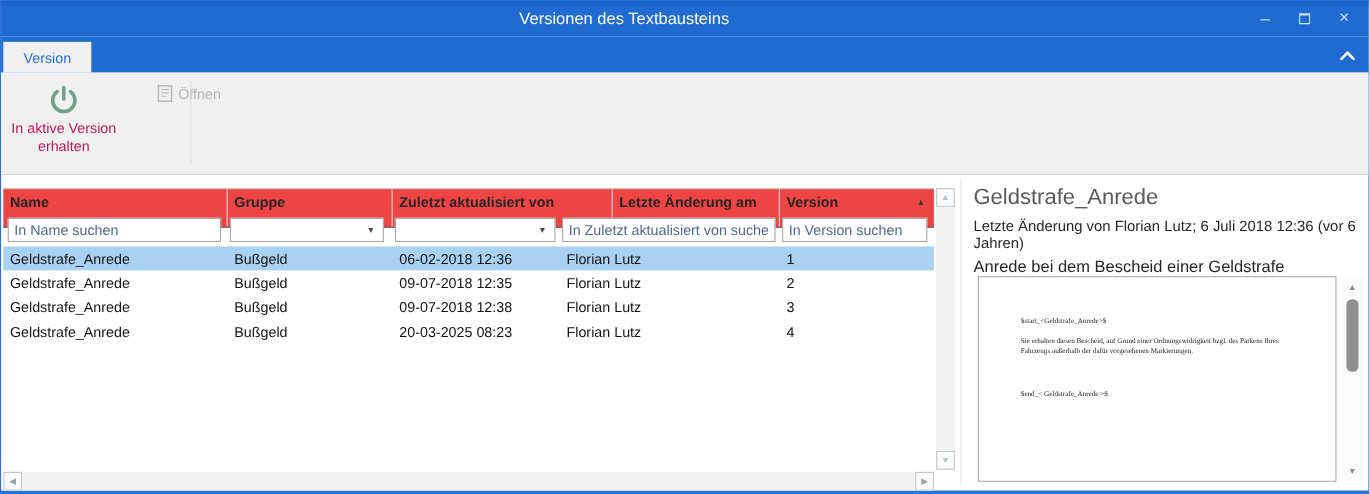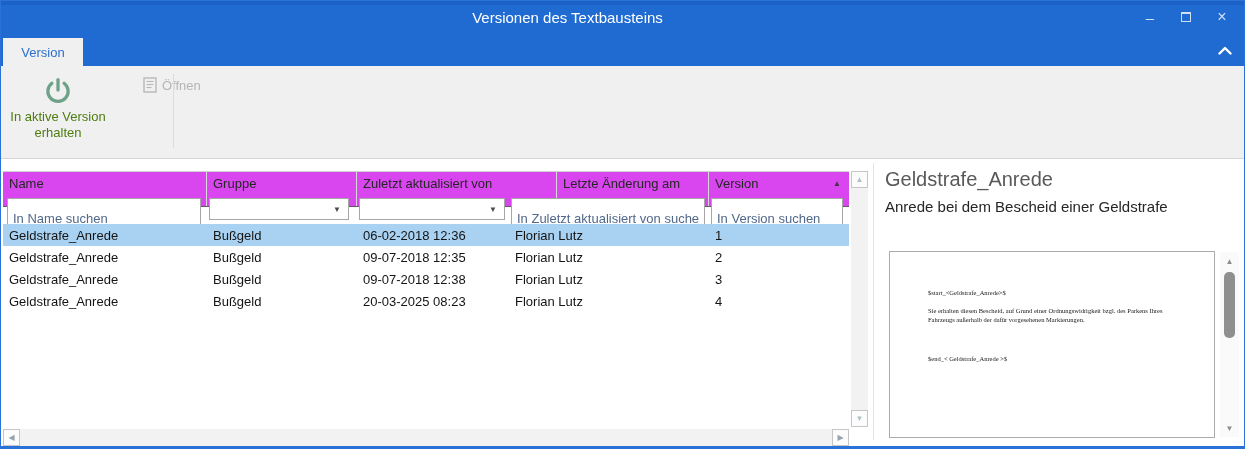--- a/index.html
+++ b/index.html
@@ -20,33 +20,33 @@
 
   
   .tabstrip { position:absolute; top:32px; left:0; right:0; height:33px; background:#1f6bd2; }
   .tab { position:absolute; left:2px; top:5px; width:80px; height:28px; background:#f0f0f0; color:#2a6fd0; font-size:13px; display:flex; align-items:center; justify-content:center; }
   .collapse-btn { position:absolute; right:8px; top:6px; width:22px; height:22px; display:flex; align-items:center; justify-content:center; }
 
   
   .ribbon { position:absolute; top:65px; left:0; right:0; height:93px; background:#f0f0f0; border-bottom:1px solid #d5d5d5; }
   .btn-convert { position:absolute; left:2px; top:3px; width:110px; height:86px; text-align:center; }
   .btn-convert .ico { display:block; margin:7px auto 3px auto; }
-  .btn-convert .lbl { font-size:13px; color:#4d7c0f; line-height:16px; }
+  .btn-convert .lbl { font-size:13px; color:#be185d; line-height:16px; }
   .btn-open { position:absolute; left:106px; top:9px; height:20px; display:flex; align-items:center; gap:5px; color:#b5b5b5; font-size:13px;padding-left:36px; }
   .ribbon-divider { position:absolute; left:172px; top:8px; bottom:10px; width:1px; background:#dcdcdc; }
 
   
-  .grid-header { position:absolute; left:2px; top:170px; width:846px; height:36px; border-top:1px solid #d0d0d0; border-bottom:1px solid #5f5f5f; display:flex; background:#d946ef; }
+  .grid-header { position:absolute; left:2px; top:170px; width:846px; height:36px; border-top:1px solid #d0d0d0; border-bottom:1px solid #5f5f5f; display:flex; background:#ef4444;font-weight:bold; }
   .hcell { font-size:13px; color:#262626; padding:4px 0 0 6px; border-right:1px solid #d9d9d9; position:relative; }
   .hcell:last-child { border-right:none; }
   .c0{width:204px;} .c1{width:150px;} .c2{width:152px;} .c3{width:200px;} .c4{width:140px;}
   .sort-arrow { position:absolute; right:8px; top:7px; font-size:8px; color:#3a3a3a; }
 
   .filter-row { position:absolute; left:2px; top:195px; width:846px; height:28px; }
-  .f-input { position:absolute; top:2px; height:22px; border:1px solid #a6a6a6; background:#fff; font-family:"Liberation Sans",sans-serif; font-size:13px; padding:19px 5px; color:#222; }
+  .f-input { position:absolute; top:2px; height:22px; border:1px solid #a6a6a6; background:#fff; font-family:"Liberation Sans",sans-serif; font-size:13px; padding:1px 5px; color:#222; }
   .f-input::placeholder { color:#51688a; opacity:1; }
   .f-combo { position:absolute; top:2px; height:22px; border:1px solid #a6a6a6; background:#fff; }
   .combo-arrow { position:absolute; right:7px; top:6px; font-size:8px; color:#4a4a4a; }
 
   .grid-rows { position:absolute; left:2px; top:223px; width:846px; }
   .grid-row { height:22px; display:flex; font-size:13px; color:#141414; background:#fff; }
   .grid-row.selected { background:#a9d2f2; }
   .cell { padding:4px 0 0 6px; overflow:hidden; white-space:nowrap; }
 
   
@@ -197,20 +197,21 @@
       </div>
     <div class="sb-btn right">
         <span>▶</span>
       </div>
   </div>
 
   <div class="splitter"></div>
 
   <div class="detail">
     <div class="detail-title">Geldstrafe_Anrede</div>
+    <div class="detail-meta">Letzte Änderung von Florian Lutz; 6 Juli 2018 12:36 (vor 6 Jahren)</div>
     <div class="detail-desc">Anrede bei dem Bescheid einer Geldstrafe</div>
 
     <div class="preview">
       <div class="doc">
         <div>$start_&lt;Geldstrafe_Anrede&gt;$</div>
         <div class="para">Sie erhalten diesen Bescheid, auf Grund einer Ordnungswidrigkeit bzgl. des Parkens Ihres Fahrzeugs außerhalb der dafür vorgesehenen Markierungen.</div>
         <div class="endtag">$end_&lt; Geldstrafe_Anrede &gt;$</div>
       </div>
     </div>
 

